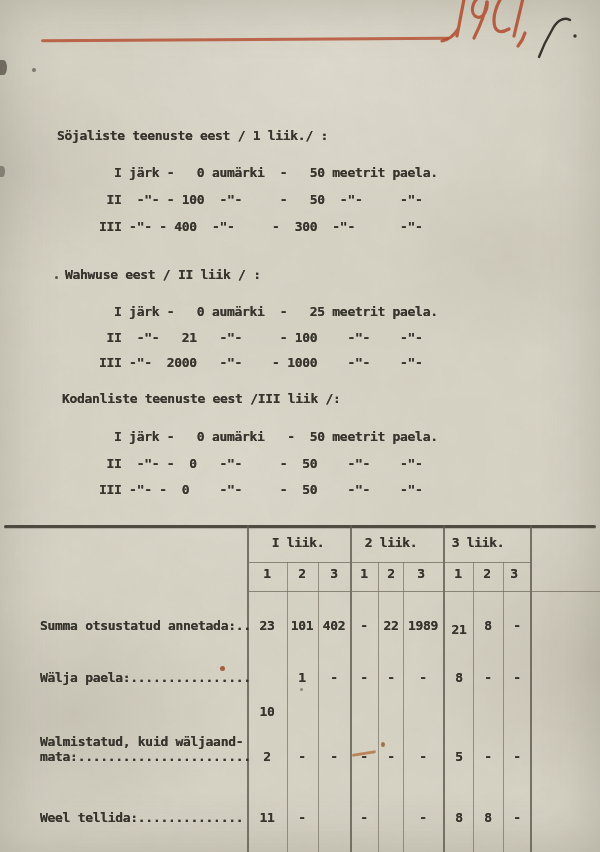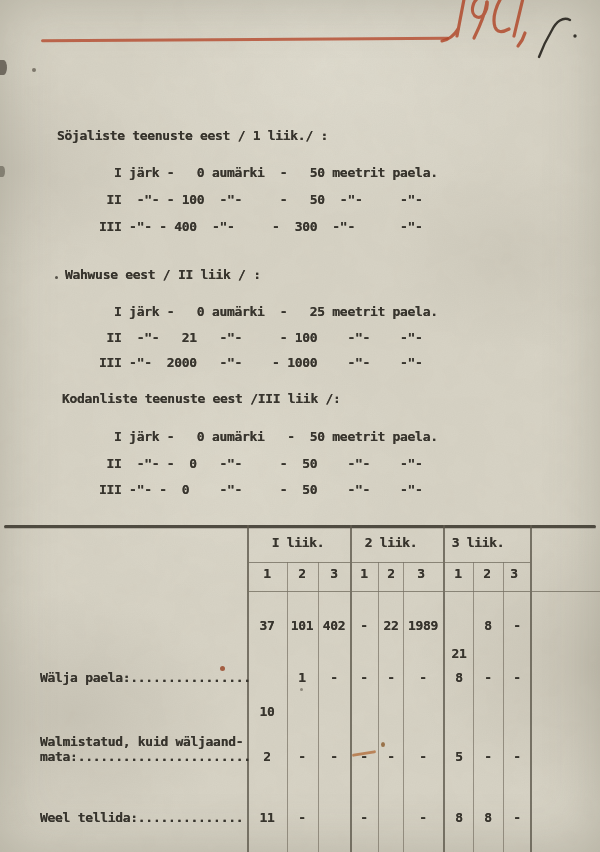--- a/index.html
+++ b/index.html
@@ -119,27 +119,28 @@
   <div class="mono cell" style="left:249px;top:567px">1</div>
   <div class="mono cell" style="left:284px;top:567px">2</div>
   <div class="mono cell" style="left:316px;top:567px">3</div>
   <div class="mono cell" style="left:346px;top:567px">1</div>
   <div class="mono cell" style="left:373px;top:567px">2</div>
   <div class="mono cell" style="left:403px;top:567px">3</div>
   <div class="mono cell" style="left:440px;top:567px">1</div>
   <div class="mono cell" style="left:469px;top:567px">2</div>
   <div class="mono cell" style="left:496px;top:567px">3</div>
 
-  <div class="mono cell" style="left:249px;top:619px">37</div>
+  <div class="mono" style="left:40px;top:619px">Summa otsustatud annetada:..</div>
+  <div class="mono cell" style="left:249px;top:619px">23</div>
   <div class="mono cell" style="left:284px;top:619px">101</div>
   <div class="mono cell" style="left:316px;top:619px">402</div>
   <div class="mono cell" style="left:346px;top:619px">-</div>
   <div class="mono cell" style="left:373px;top:619px">22</div>
   <div class="mono cell" style="left:405px;top:619px">1989</div>
-  <div class="mono cell" style="left:441px;top:647px">21</div>
+  <div class="mono cell" style="left:441px;top:623px">21</div>
   <div class="mono cell" style="left:470px;top:619px">8</div>
   <div class="mono cell" style="left:499px;top:619px">-</div>
 
   <div class="mono" style="left:40px;top:671px">Wälja paela:................</div>
   <div class="mono cell" style="left:249px;top:705px">10</div>
   <div class="mono cell" style="left:284px;top:671px">1</div>
   <div class="mono cell" style="left:316px;top:671px">-</div>
   <div class="mono cell" style="left:346px;top:671px">-</div>
   <div class="mono cell" style="left:373px;top:671px">-</div>
   <div class="mono cell" style="left:405px;top:671px">-</div>

